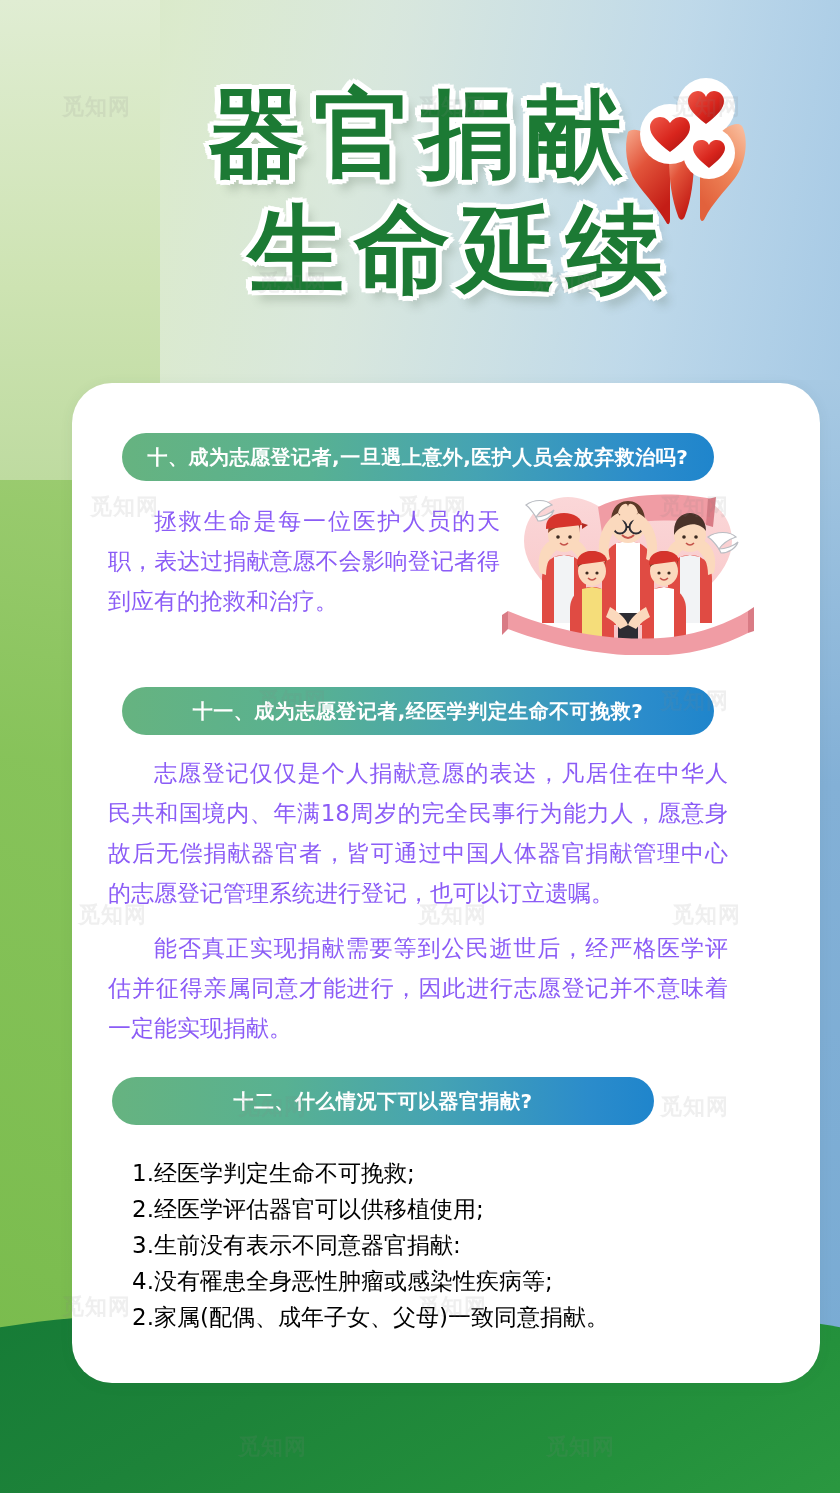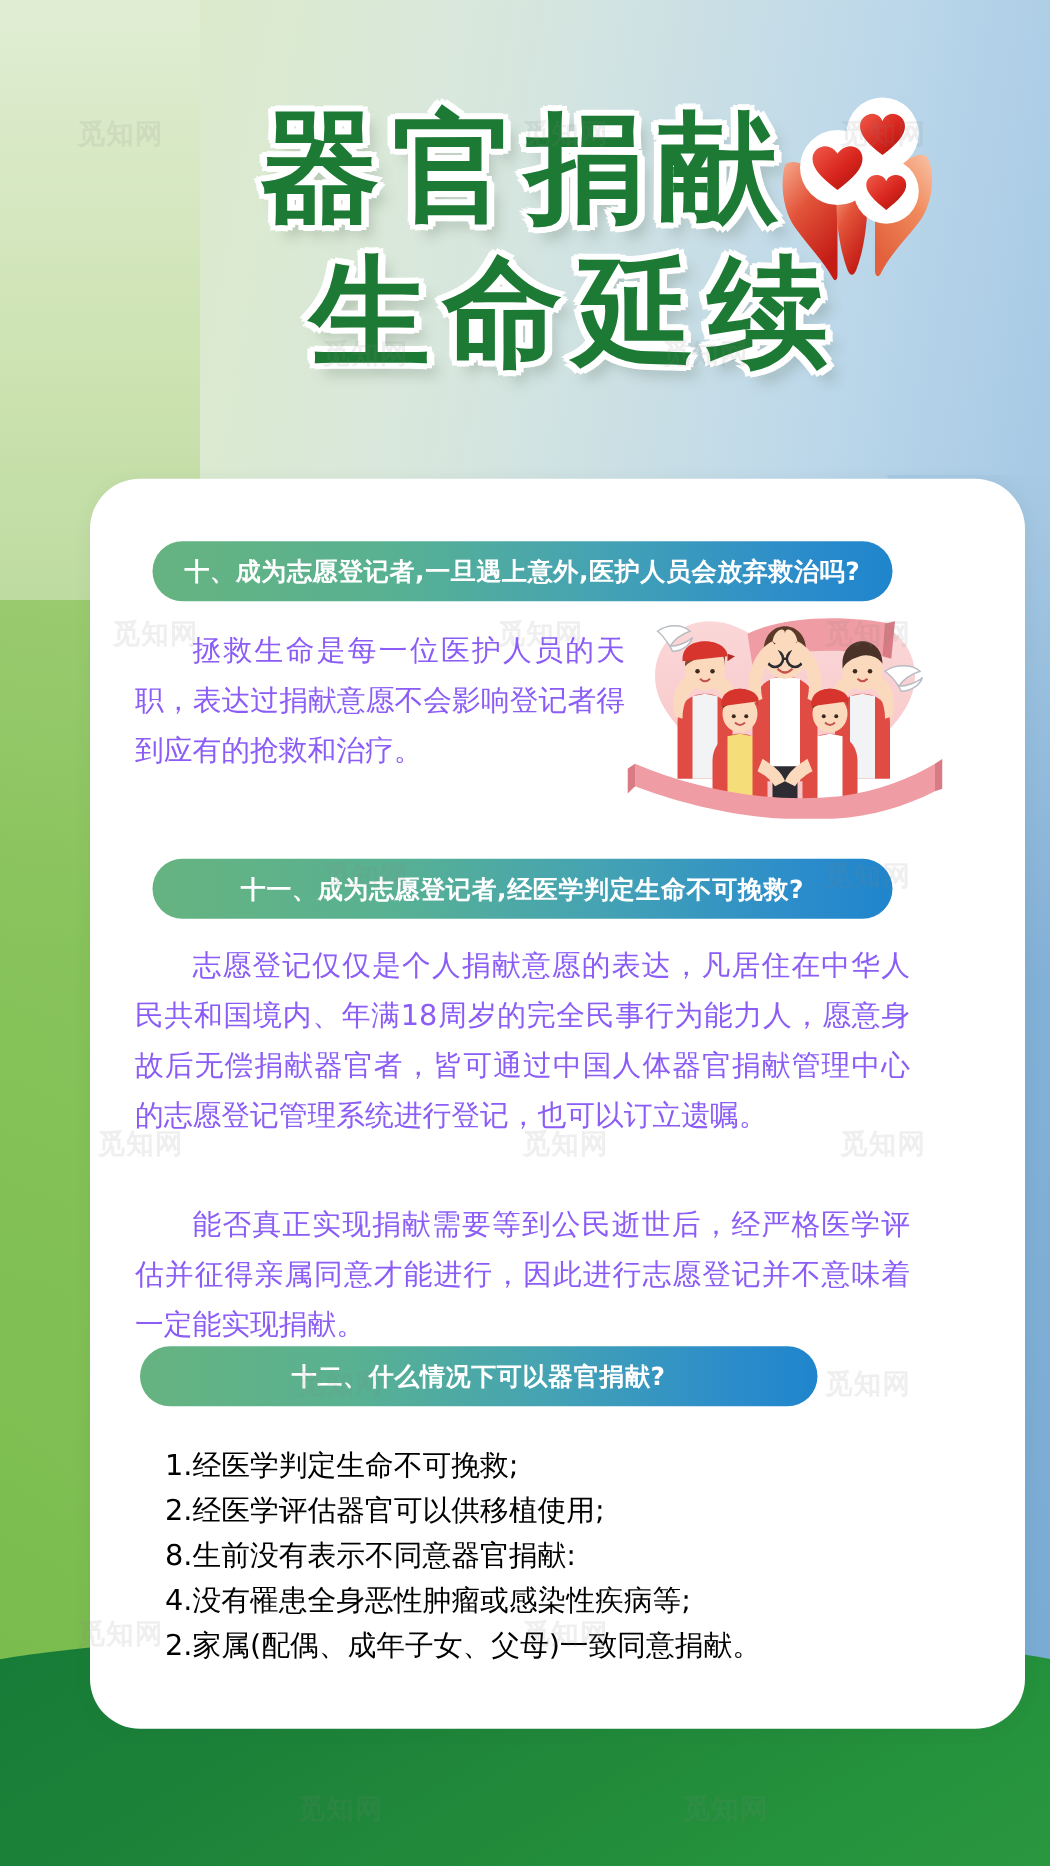--- a/index.html
+++ b/index.html
@@ -164,21 +164,20 @@
   }
   .p-11a {
     left: 36px;
     top: 370px;
     width: 620px;
   }
   .p-11b {
     left: 36px;
     top: 545px;
     width: 620px;
-    margin-top: 32px;
   }
 
   
   .list {
     position: absolute;
     left: 60px;
     top: 772px;
     width: 600px;
   }
   .list-item {
@@ -376,19 +375,19 @@
     </div>
 
     <div class="pill pill-11">十一、成为志愿登记者,经医学判定生命不可挽救?</div>
     <div class="para indent p-11a">志愿登记仅仅是个人捐献意愿的表达，凡居住在中华人民共和国境内、年满18周岁的完全民事行为能力人，愿意身故后无偿捐献器官者，皆可通过中国人体器官捐献管理中心的志愿登记管理系统进行登记，也可以订立遗嘱。</div>
     <div class="para indent p-11b">能否真正实现捐献需要等到公民逝世后，经严格医学评估并征得亲属同意才能进行，因此进行志愿登记并不意味着一定能实现捐献。</div>
 
     <div class="pill pill-12">十二、什么情况下可以器官捐献?</div>
     <div class="list">
       <div class="list-item">1.经医学判定生命不可挽救;</div>
       <div class="list-item">2.经医学评估器官可以供移植使用;</div>
-      <div class="list-item">8.生前没有表示不同意器官捐献:</div>
+      <div class="list-item">3.生前没有表示不同意器官捐献:</div>
       <div class="list-item">4.没有罹患全身恶性肿瘤或感染性疾病等;</div>
       <div class="list-item">2.家属(配偶、成年子女、父母)一致同意捐献。</div>
     </div>
 
   </div>
 </div>
 
 </body></html>

